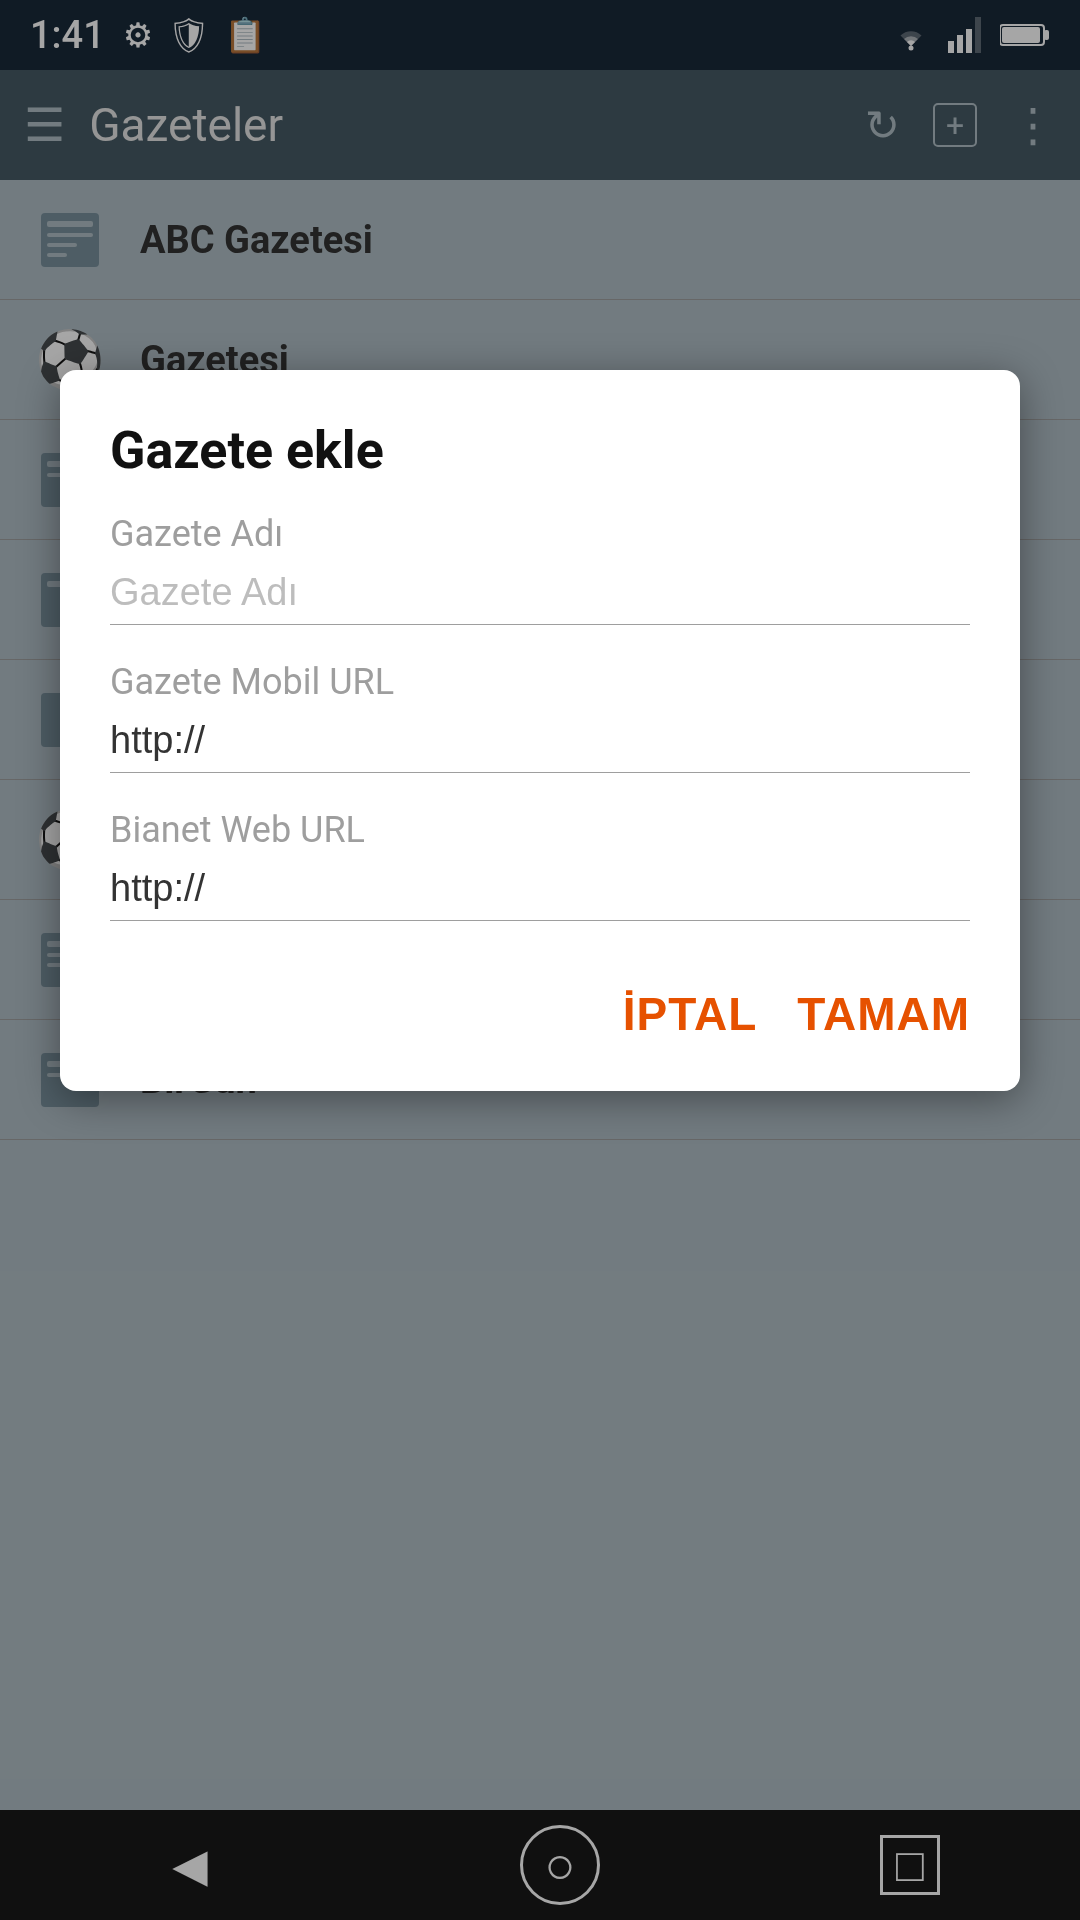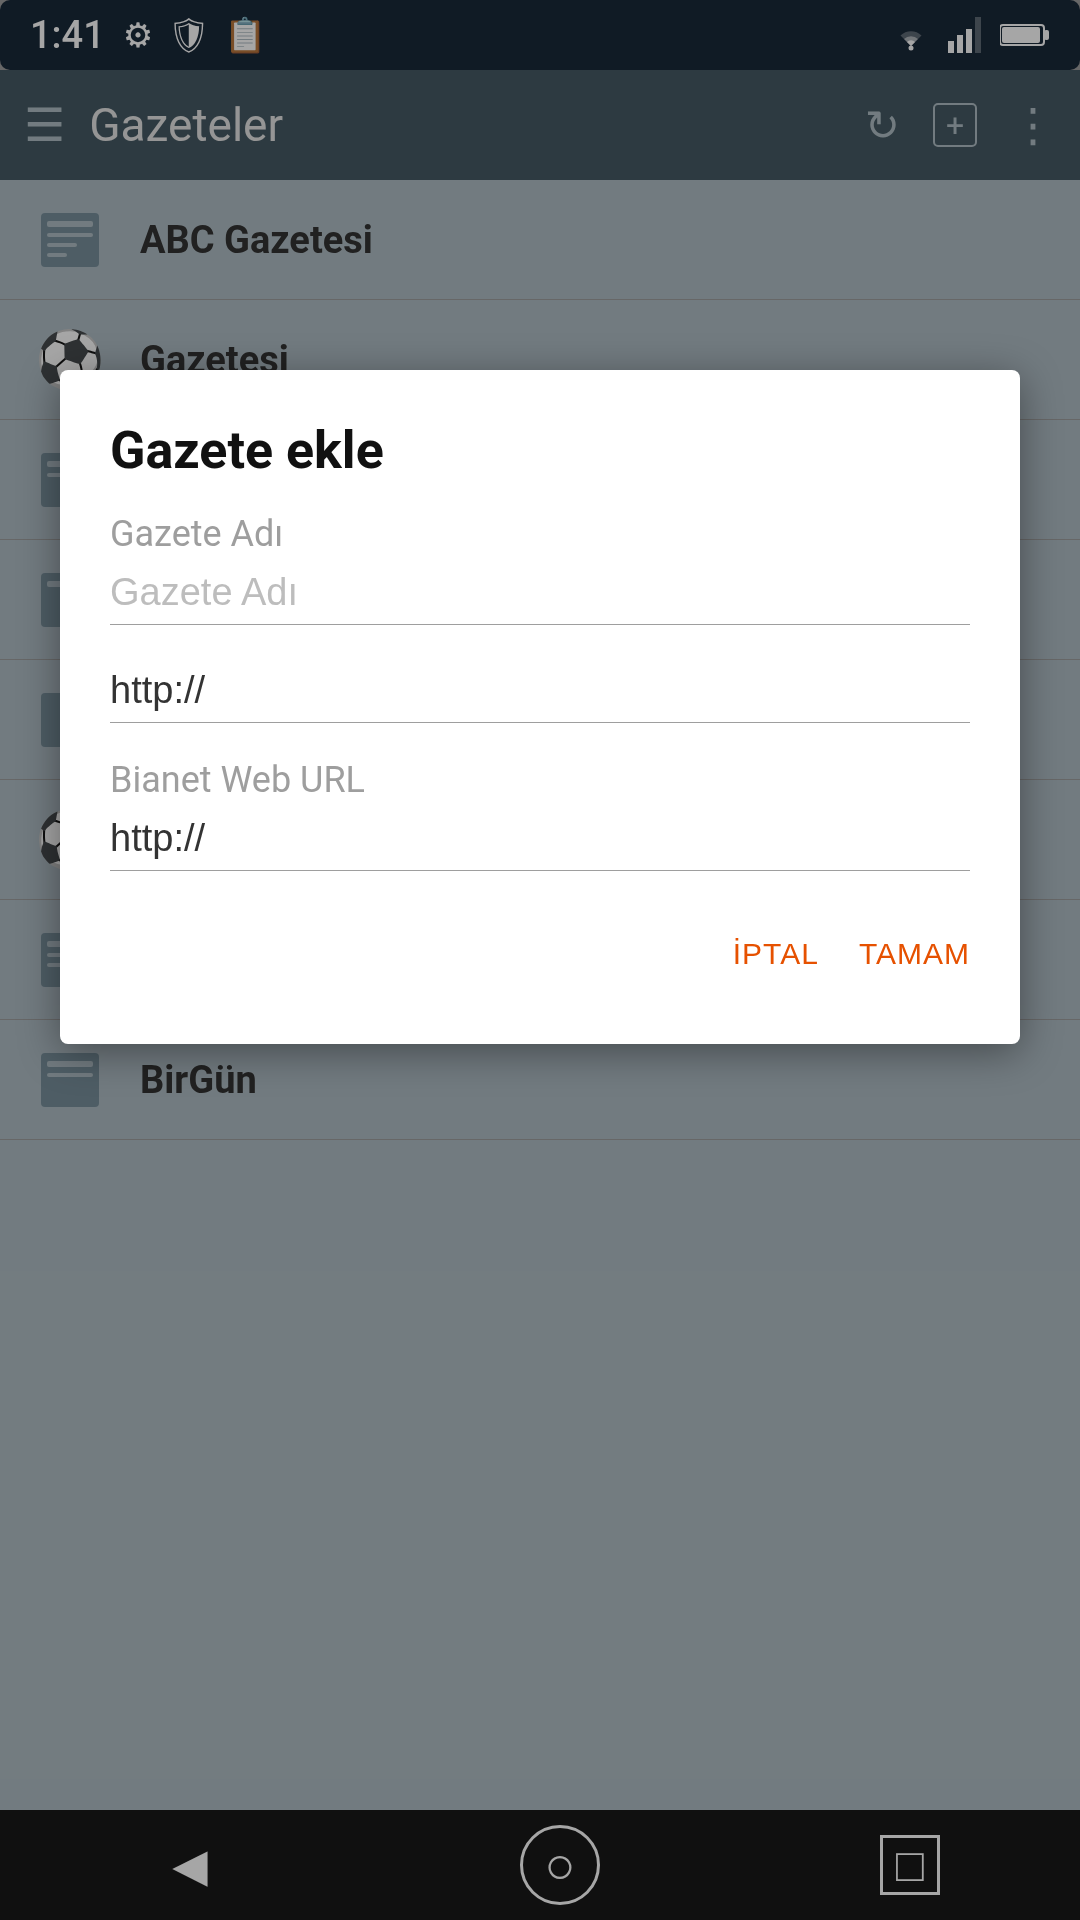--- a/index.html
+++ b/index.html
@@ -16,21 +16,20 @@
 
     
     .status-bar {
       width: 100%;
       height: 70px;
       background: #1a2a3a;
       display: flex;
       align-items: center;
       justify-content: space-between;
       padding: 0 30px;
-      border-radius: 10px;
     }
     .status-left {
       display: flex;
       align-items: center;
       gap: 18px;
     }
     .status-time {
       color: white;
       font-size: 38px;
       font-weight: 500;
@@ -122,23 +121,23 @@
       z-index: 10;
     }
 
     
     .dialog {
       position: absolute;
       top: 370px;
       left: 60px;
       width: 960px;
       background: white;
-      border-radius: 8px;
+      border-radius: 16px;
       z-index: 20;
-      padding: 50px 50px 63px 50px;
+      padding: 50px 50px 40px 50px;
       box-shadow: 0 8px 40px rgba(0,0,0,0.4);
     }
     .dialog-title {
       font-size: 52px;
       font-weight: 700;
       color: #111;
       margin-bottom: 32px;
     }
     .dialog-field-label {
       font-size: 36px;
@@ -160,22 +159,22 @@
       color: #bdbdbd;
       font-size: 38px;
     }
     .dialog-actions {
       display: flex;
       justify-content: flex-end;
       gap: 40px;
       margin-top: 20px;
     }
     .dialog-btn {
-      font-size: 30px;
-      font-weight: 400;
+      font-size: 46px;
+      font-weight: 700;
       color: #e65100;
       background: transparent;
       border: none;
       cursor: pointer;
       letter-spacing: 1px;
       padding: 10px 0;
       text-transform: uppercase;
     }
 
     
@@ -333,20 +332,21 @@
 </div>
 
 <div class="overlay"></div>
 
 <div class="dialog">
   <div class="dialog-title">Gazete ekle</div>
 
   <div class="dialog-field-label">Gazete Adı</div>
   <input class="dialog-input" type="text" value="" placeholder="Gazete Adı" style="">
 
+  <div class="dialog-field-label">Gazete Mobil URL</div>
   <input class="dialog-input" type="text" value="http://" style="">
 
   <div class="dialog-field-label">Bianet Web URL</div>
   <input class="dialog-input" type="text" value="http://" style="">
 
   <div class="dialog-actions">
     <button class="dialog-btn">İPTAL</button>
     <button class="dialog-btn">TAMAM</button>
   </div>
 </div>

